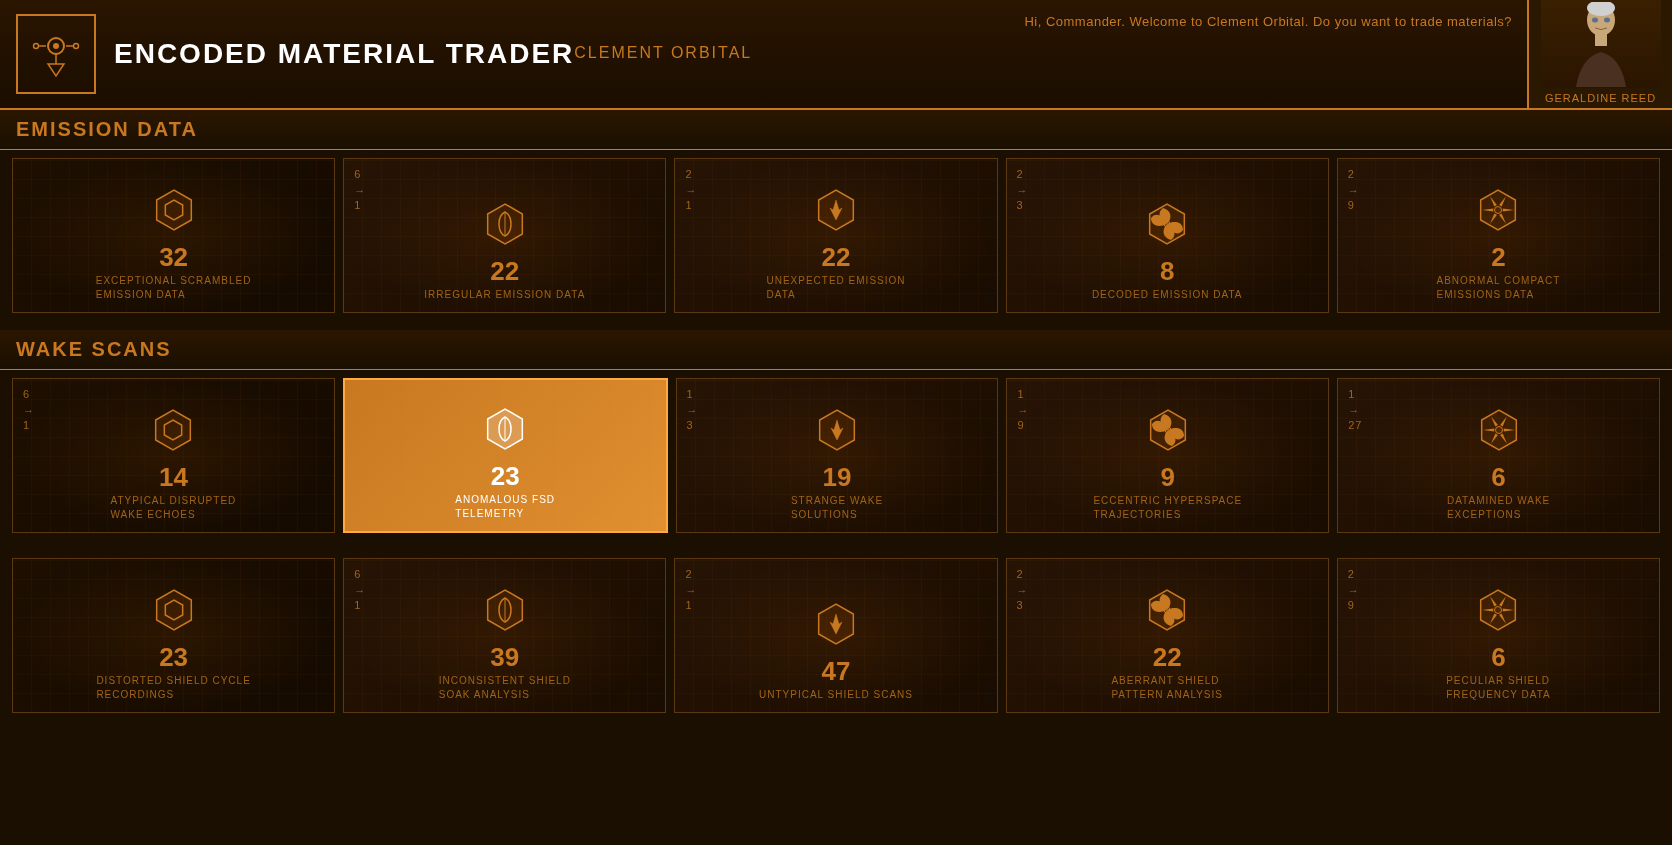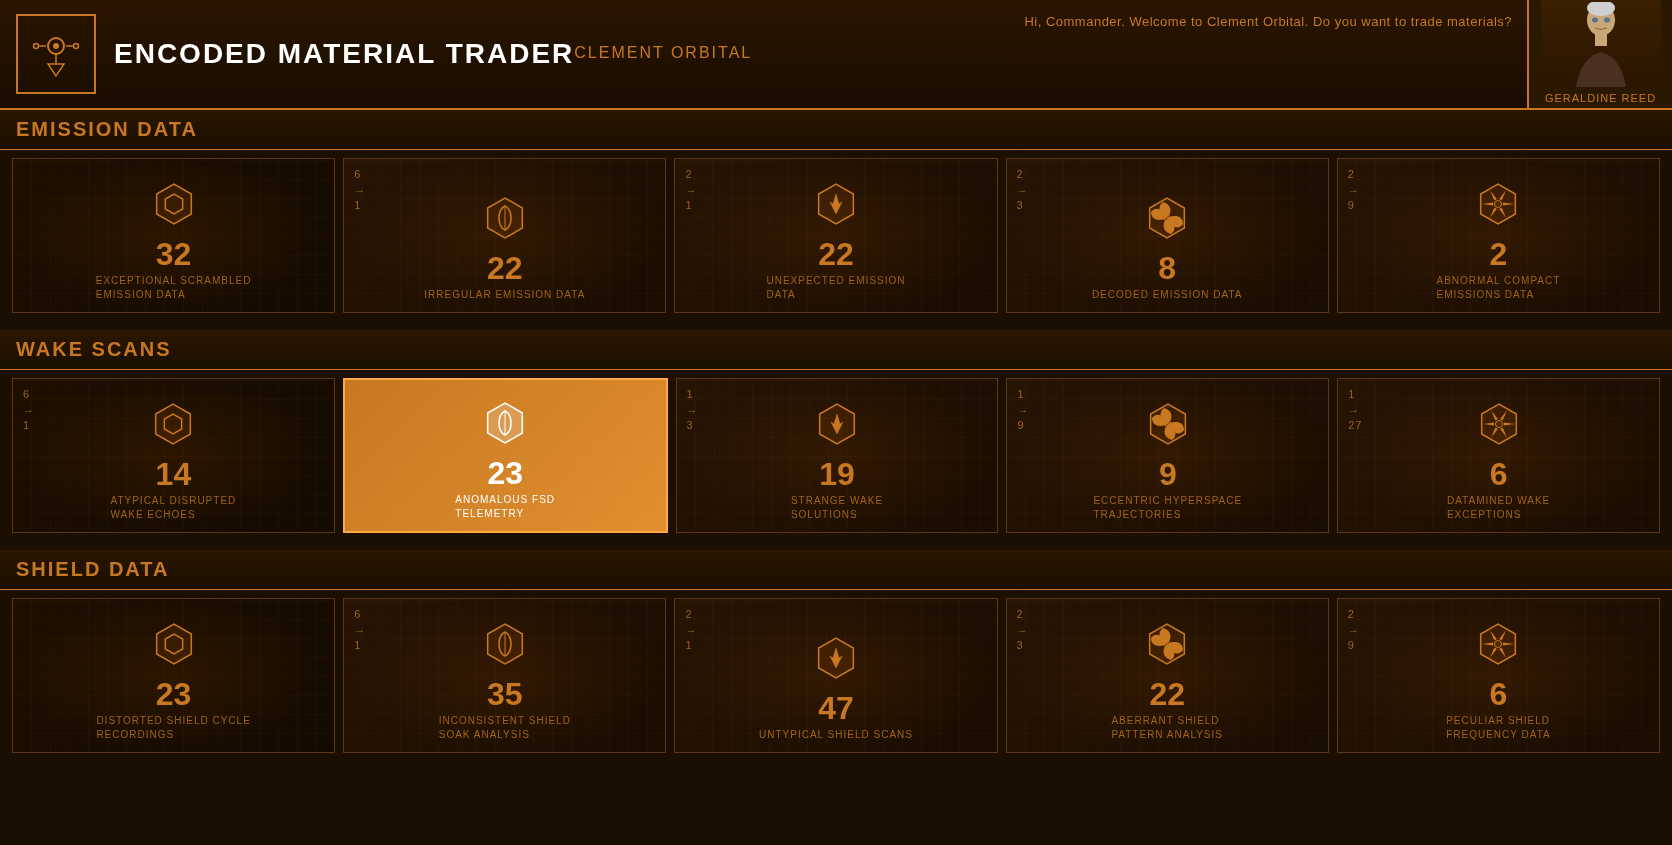--- a/index.html
+++ b/index.html
@@ -202,21 +202,21 @@
     }
 
     
     .card-icon {
       margin-bottom: 6px;
       position: relative;
       z-index: 1;
     }
 
     .card-number {
-      font-size: 32px;
+      font-size: 26px;
       font-weight: bold;
       color: #c87820;
       line-height: 1;
       margin-bottom: 4px;
       position: relative;
       z-index: 1;
     }
 
     .card-label {
       font-size: 10px;
@@ -455,21 +455,20 @@
                 <path d="M1.1087011913122797,-4.875528860378403 L8.000000000000002,-13.856406460551018 L3.6679812543157513,-3.3979278270717064 Z" fill="#c87820"></path>
                <circle cx="0" cy="0" r="3.5" fill="rgba(180,90,0,0.15)" stroke="#c87820" stroke-width="1"></circle>
              </g>
             </svg></div>
           <div class="card-number">6</div>
           <div class="card-label">DATAMINED WAKE<br>EXCEPTIONS</div>
         </div>
       </div>
     </div>
     <div class="section">
-      <div class="section-header">SHIELD DATA</div>
       <div class="cards-grid">
         <div class="card">
           <div class="card-bg-lines"></div>
           <div class="card-icon"><svg class="hex-icon" viewBox="0 0 48 48" xmlns="http://www.w3.org/2000/svg">
               <polygon points="41.32050807568878,14.000000000000002 41.32050807568878,34 24,44 6.679491924311225,34 6.679491924311229,13.999999999999998 23.999999999999996,4" fill="rgba(180,90,0,0.15)" stroke="#c87820" stroke-width="1.5"></polygon>
              <polygon points="32.66025403784439,19 32.66025403784439,29 24,34 15.339745962155613,29 15.339745962155614,19 23.999999999999996,14" fill="none" stroke="#c87820" stroke-width="1.5"></polygon>
             </svg></div>
           <div class="card-number">23</div>
           <div class="card-label">DISTORTED SHIELD CYCLE<br>RECORDINGS</div>
         </div>
@@ -478,21 +477,21 @@
           <div class="card-ratio">
             <span class="ratio-top">6</span>
             <span class="ratio-arrow">→</span>
             <span class="ratio-bottom">1</span>
           </div>
           <div class="card-icon"><svg class="hex-icon" viewBox="0 0 48 48" xmlns="http://www.w3.org/2000/svg">
               <polygon points="41.32050807568878,14.000000000000002 41.32050807568878,34 24,44 6.679491924311225,34 6.679491924311229,13.999999999999998 23.999999999999996,4" fill="rgba(180,90,0,0.15)" stroke="#c87820" stroke-width="1.5"></polygon>
              <path d="M24 12 C32 16 32 32 24 36 C16 32 16 16 24 12Z" fill="none" stroke="#c87820" stroke-width="1.5"></path>
              <line x1="24" y1="12" x2="24" y2="36" stroke="#c87820" stroke-width="1"></line>
             </svg></div>
-          <div class="card-number">35</div>
+          <div class="card-number">39</div>
           <div class="card-label">INCONSISTENT SHIELD<br>SOAK ANALYSIS</div>
         </div>
         <div class="card">
           <div class="card-bg-lines"></div>
           <div class="card-ratio">
             <span class="ratio-top">2</span>
             <span class="ratio-arrow">→</span>
             <span class="ratio-bottom">1</span>
           </div>
           <div class="card-icon"><svg class="hex-icon" viewBox="0 0 48 48" xmlns="http://www.w3.org/2000/svg">

